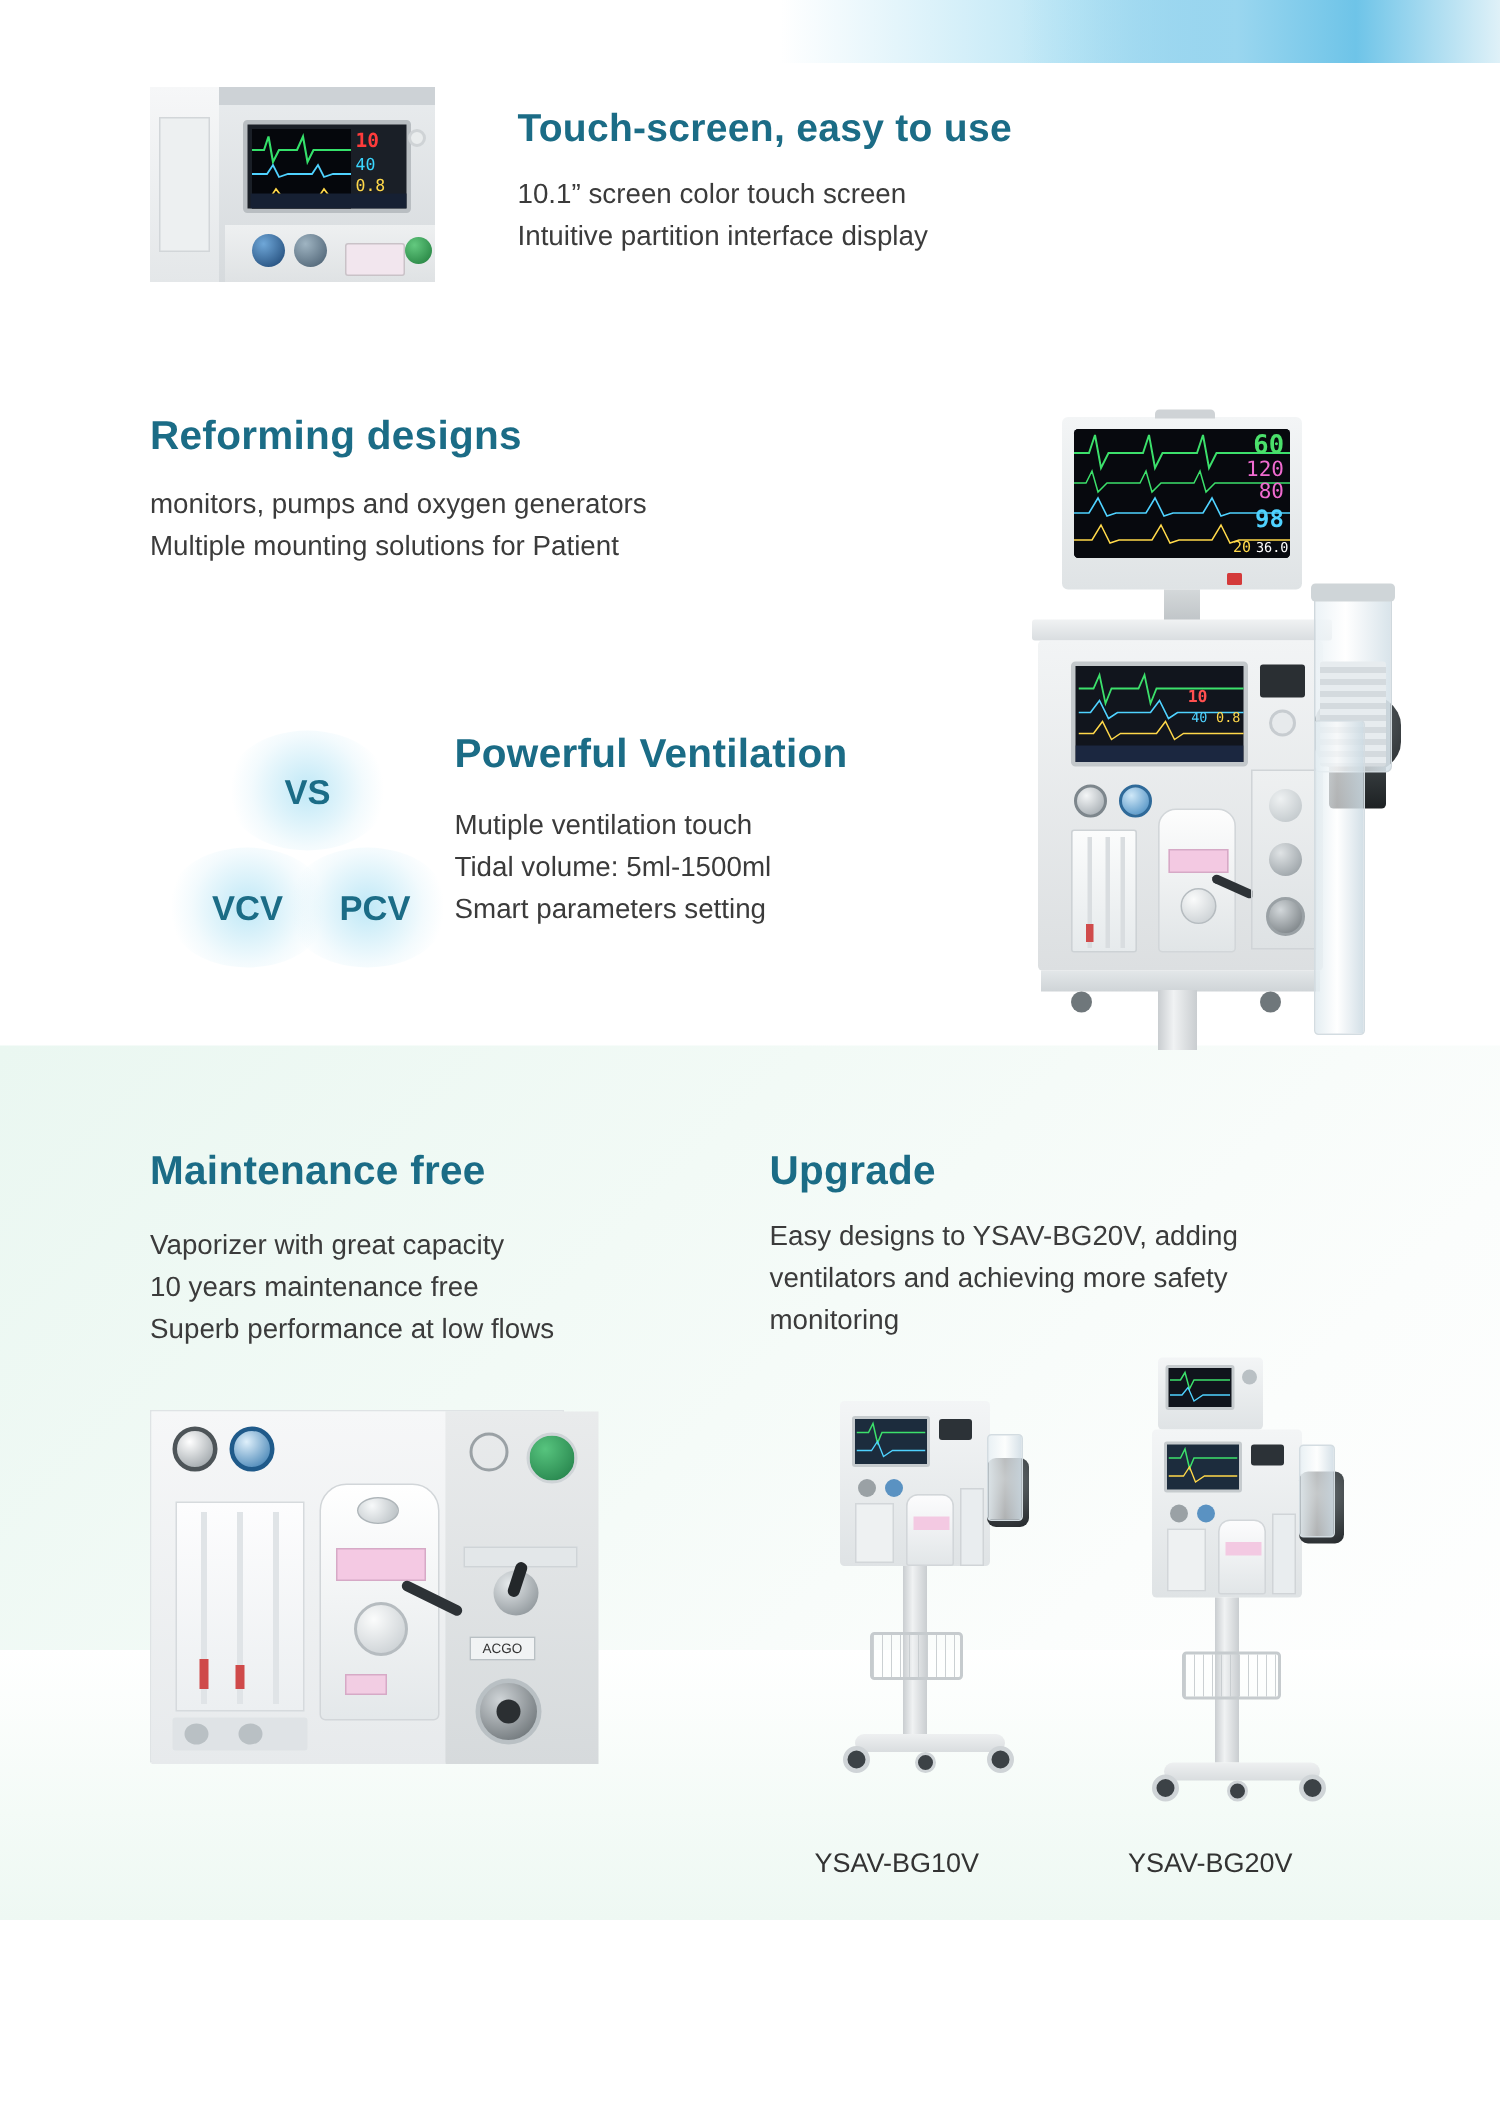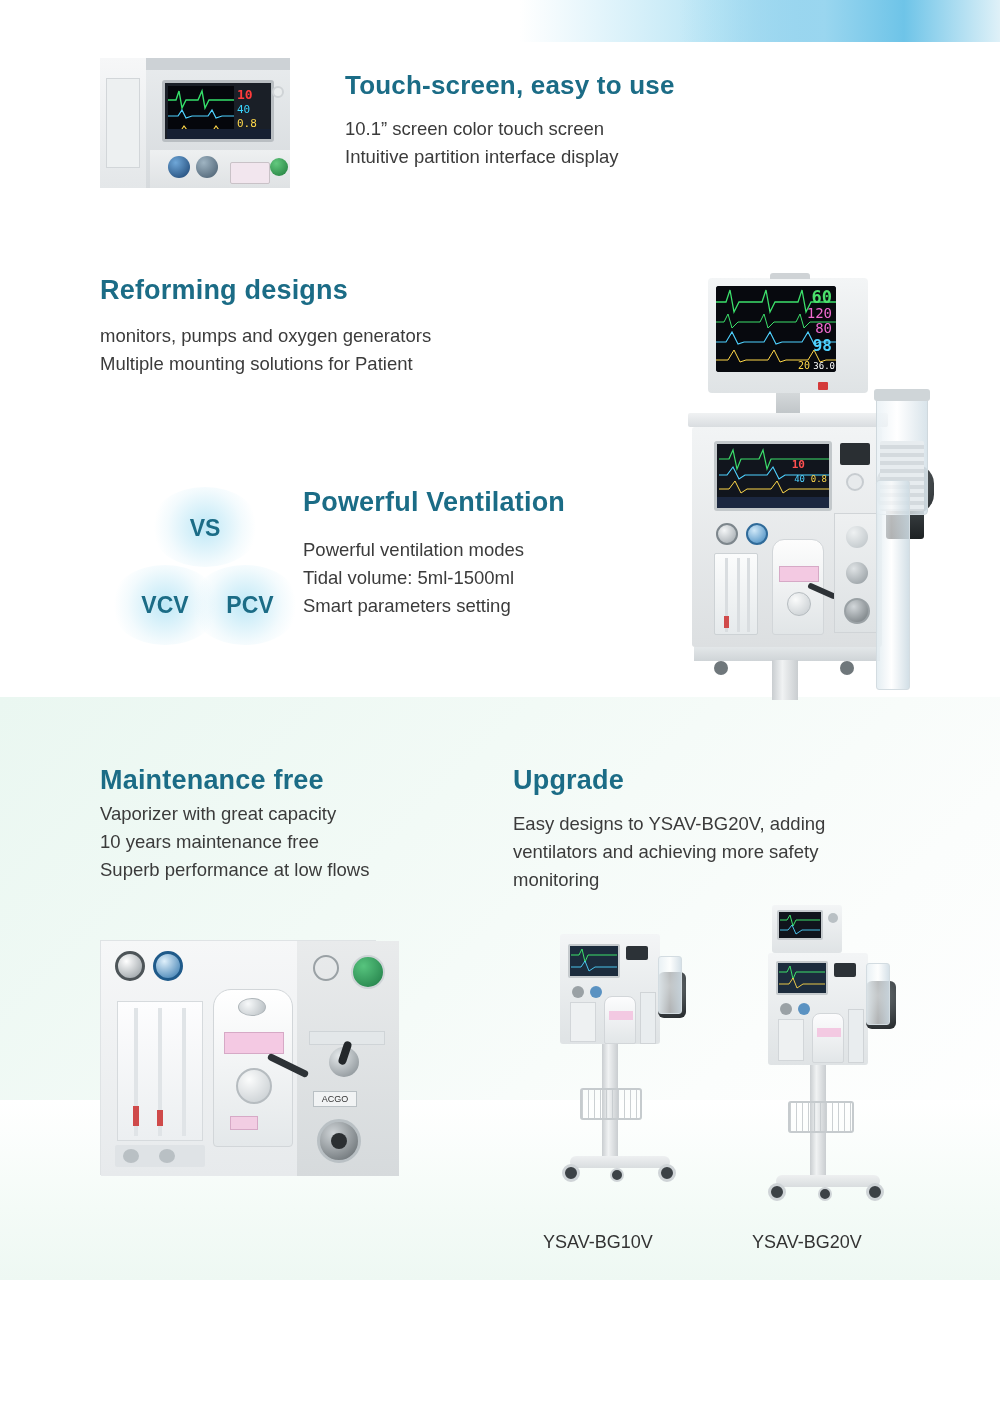--- a/index.html
+++ b/index.html
@@ -70,21 +70,21 @@
     position: absolute; font-weight: bold; color: #1b6c86; font-size: 23px;
     text-align: center;
   }
   .vs-glow {
     position: absolute; border-radius: 50%;
     background: radial-gradient(circle, rgba(180,228,245,.85) 0%, rgba(220,242,250,.35) 55%, rgba(255,255,255,0) 75%);
   }
 
   
   .b4-text { position: absolute; left: 100px; top: 765px; width: 390px; }
-  .b4-text h2 { margin-bottom: 4px; }
+  .b4-text h2 { margin-bottom: 20px; }
   .b5-text { position: absolute; left: 513px; top: 765px; width: 420px; }
   .b5-text h2 { margin-bottom: 14px; }
 
   .cap {
     position: absolute; font-size: 18px; color: #333;
   }
 
   
   .footer {
     position: absolute; left: 0; top: 1280px; width: 1000px; height: 135px;
@@ -151,29 +151,29 @@
     <div class="vs-glow" style="left:40px;top:0px;width:110px;height:80px;"></div>
     <div class="vs-glow" style="left:0px;top:78px;width:110px;height:80px;"></div>
     <div class="vs-glow" style="left:80px;top:78px;width:110px;height:80px;"></div>
     <div class="vs-badge" style="left:60px;top:28px;width:70px;">VS</div>
     <div class="vs-badge" style="left:10px;top:105px;width:90px;">VCV</div>
     <div class="vs-badge" style="left:95px;top:105px;width:90px;">PCV</div>
   </div>
 
   <div class="b3-text">
     <h2 class="heading">Powerful Ventilation</h2>
-    <p class="body">Powerful ventilation modes</p>
+    <p class="body">Mutiple ventilation touch</p>
     <p class="body">Tidal volume: 5ml-1500ml</p>
     <p class="body">Smart parameters setting</p>
   </div>
 
   <div style="position:absolute;left:680px;top:275px;width:300px;height:420px;">
 
     <div style="position:absolute;left:28px;top:3px;width:160px;height:115px;background:linear-gradient(180deg,#f3f5f6,#dfe3e5);border-radius:4px;">
-      <div class="mono-screen" style="left:8px;top:8px;width:120px;height:86px;">
+      <div class="mono-screen" style="left:8px;top:8px;width:144px;height:86px;">
         <svg width="144" height="86" viewBox="0 0 144 86">
           <rect width="144" height="86" fill="#07090e"></rect>
           <polyline points="0,16 10,16 14,4 18,26 23,16 46,16 50,4 54,26 59,16 82,16 86,4 90,26 95,16 144,16" fill="none" stroke="#3ce06b" stroke-width="1.3"></polyline>
           <polyline points="0,36 8,36 12,28 16,42 22,36 44,36 48,28 52,42 58,36 80,36 84,28 88,42 94,36 144,36" fill="none" stroke="#3ce06b" stroke-width="1"></polyline>
           <polyline points="0,56 10,56 16,46 22,58 28,56 48,56 54,46 60,58 66,56 86,56 92,46 98,58 104,56 144,56" fill="none" stroke="#4fd2ff" stroke-width="1.1"></polyline>
           <polyline points="0,74 12,74 18,64 24,76 30,74 52,74 58,64 64,76 70,74 92,74 98,64 104,76 110,74 144,74" fill="none" stroke="#ffd84a" stroke-width="1"></polyline>
           <rect x="96" y="0" width="48" height="86" fill="#07090e" opacity="0.0"></rect>
         </svg>
         <div style="position:absolute;right:4px;top:1px;color:#4be06b;font-size:17px;font-weight:bold;font-family:'DejaVu Sans Mono',monospace;">60</div>
         <div style="position:absolute;right:4px;top:19px;color:#f06bd0;font-size:14px;font-family:'DejaVu Sans Mono',monospace;">120</div>

